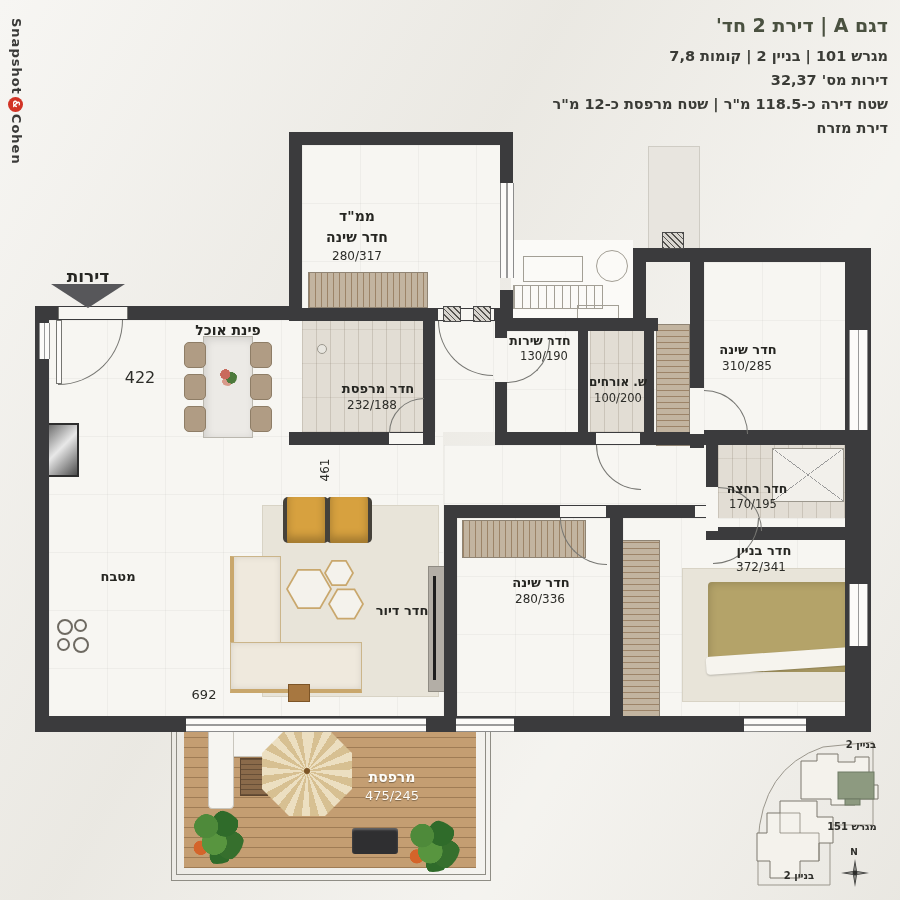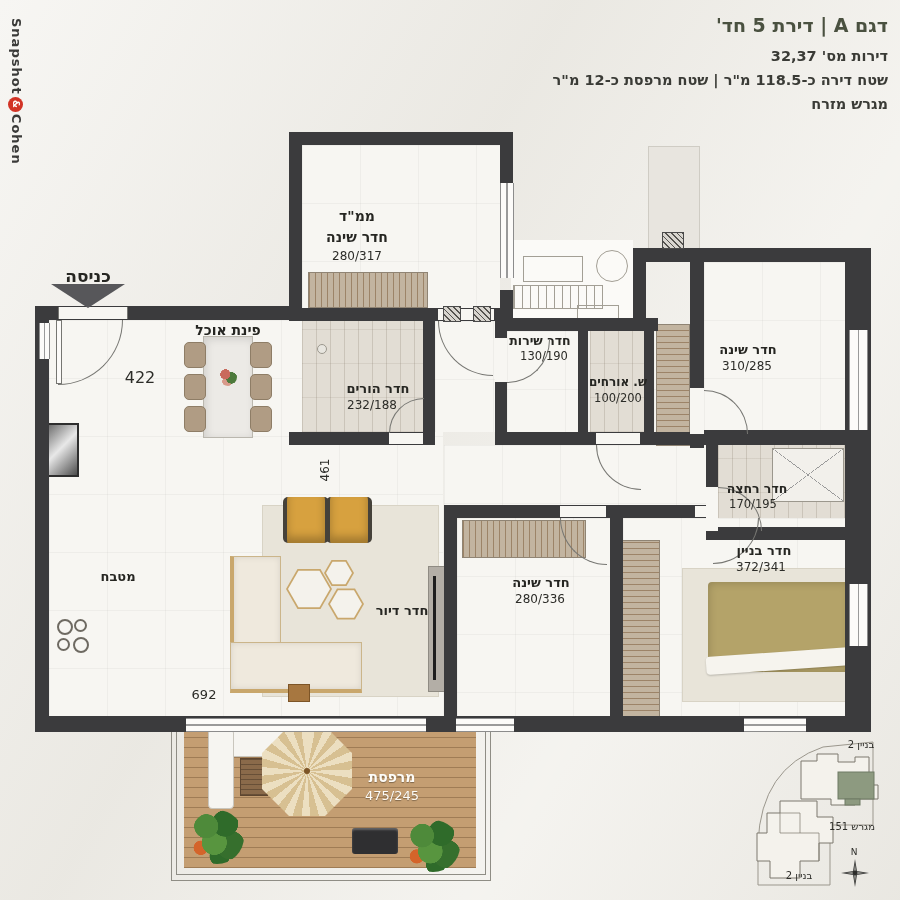--- a/index.html
+++ b/index.html
@@ -39,21 +39,21 @@
   .pillow{position:absolute;background:#fbfaf7;border:1px solid #cfccc4;border-radius:3px;}
   .blanket{position:absolute;background:#dcd9d2;border-radius:3px;box-shadow:inset 0 0 6px rgba(0,0,0,.15);}
   .desk{position:absolute;background:#b2a794;border:1px solid #938972;}
   .chair-g{position:absolute;background:#3f5440;border-radius:50%;box-shadow:inset 0 0 4px rgba(0,0,0,.5);}
   .counter{position:absolute;background:#a9a298;border:1px solid #8d867c;}
   .white-fix{position:absolute;background:#fdfdfb;border:1px solid #a9a59d;border-radius:3px;}
   .toilet{position:absolute;background:#fdfdfb;border:1px solid #a9a59d;border-radius:45% 45% 50% 50%;}
   .lw{position:absolute;border:1px solid #a39f95;z-index:2;background:transparent;}
   .hexo{position:absolute;background:#c9a76c;clip-path:polygon(25% 6.7%,75% 6.7%,100% 50%,75% 93.3%,25% 93.3%,0 50%);z-index:2;}
   .hexi{position:absolute;inset:2px;background:#f4f2ec;clip-path:polygon(25% 6.7%,75% 6.7%,100% 50%,75% 93.3%,25% 93.3%,0 50%);}
-  .site-label{position:absolute;z-index:7;transform:translate(-50%,-50%);font-weight:normal;font-size:10px;color:#2e2e2a;direction:rtl;white-space:nowrap;}
+  .site-label{position:absolute;z-index:7;transform:translate(-50%,-50%);font-weight:bold;font-size:10px;color:#2e2e2a;direction:rtl;white-space:nowrap;}
   #header{position:absolute;top:14px;right:12px;text-align:right;direction:rtl;z-index:8;}
   #header .title{font-size:19px;font-weight:bold;color:#4a5140;margin-bottom:8px;}
   #header .hline{font-size:14.5px;font-weight:bold;color:#3a3b36;line-height:24px;}
   #logo{position:absolute;top:18px;left:8px;writing-mode:vertical-rl;z-index:8;
     font-size:13px;font-weight:bold;letter-spacing:1px;color:#3a3a38;}
   #logo .amp{display:inline-block;width:15px;height:15px;background:#d23а26;background:#d23426;color:#fff;border-radius:50%;
     font-size:9px;line-height:15px;text-align:center;letter-spacing:0;margin:2px 0;}
   .deck{position:absolute;z-index:1;background:#c49e72;
     background-image:repeating-linear-gradient(0deg, rgba(90,60,30,.35) 0 1px, transparent 1px 10px);}
   .rail{position:absolute;border:1px solid #8f8d85;border-top:none;z-index:0;}
@@ -80,27 +80,28 @@
 </head>
 <body>
 
 <div id="canvas">
 
   <div id="logo">
     <span>Snapshot</span><span class="amp">&amp;</span><span>Cohen</span>
   </div>
 
   <div id="header">
-    <div class="title">דגם A | דירת 5 חד'</div>
+    <div class="title">דגם A | דירת 2 חד'</div>
+    <div class="hline">מגרש 101 | בניין 2 | קומות 7,8</div>
     <div class="hline">דירות מס' 32,37</div>
     <div class="hline">שטח דירה כ-118.5 מ"ר | שטח מרפסת כ-12 מ"ר</div>
-    <div class="hline">מגרש מזרח</div>
+    <div class="hline">דירת מזרח</div>
   </div>
 
-  <div class="rlabel" style="left:88px;top:276px;font-size:17px;">כניסה</div>
+  <div class="rlabel" style="left:88px;top:276px;font-size:17px;">דירות</div>
   <div class="arrow-down" style="left:51px;top:284px;"></div>
 
   <div class="floor-tile" style="left:302px;top:145px;width:198px;height:163px;"></div>
   <div class="floor-tile" style="left:49px;top:320px;width:394px;height:396px;"></div>
   <div class="floor-tile" style="left:435px;top:321px;width:60px;height:111px;"></div>
   <div class="floor-tile" style="left:444px;top:445px;width:262px;height:60px;"></div>
   <div class="floor-plank" style="left:302px;top:321px;width:121px;height:111px;"></div>
   <div class="floor-tile" style="left:507px;top:331px;width:71px;height:101px;"></div>
   <div class="floor-plank" style="left:590px;top:331px;width:54px;height:101px;"></div>
   <div class="floor-tile" style="left:654px;top:331px;width:36px;height:99px;"></div>
@@ -284,21 +285,21 @@
   <div class="furn" style="left:352px;top:828px;width:46px;height:26px;background:#2f2f31;border-radius:3px;box-shadow:inset 0 2px 2px rgba(255,255,255,.25);"></div>
   <div class="plant" style="left:190px;top:810px;width:54px;height:54px;"></div>
   <div class="plant" style="left:406px;top:820px;width:54px;height:52px;"></div>
 
   <div class="rlabel" style="left:357px;top:216px;font-size:14px;">ממ"ד</div>
   <div class="rlabel" style="left:357px;top:237px;font-size:14px;">חדר שינה</div>
   <div class="rlabel rdims" style="left:357px;top:256px;">280/317</div>
 
   <div class="rlabel" style="left:228px;top:330px;font-size:14px;">פינת אוכל</div>
 
-  <div class="rlabel" style="left:378px;top:388px;">חדר הורים</div>
+  <div class="rlabel" style="left:378px;top:388px;">חדר מרפסת</div>
   <div class="rlabel rdims" style="left:372px;top:405px;">232/188</div>
 
   <div class="rlabel" style="left:540px;top:340px;font-size:12.5px;">חדר שירות</div>
   <div class="rlabel rdims" style="left:544px;top:356px;font-size:11.5px;">130/190</div>
 
   <div class="rlabel" style="left:618px;top:382px;font-size:12px;">ש. אורחים</div>
   <div class="rlabel rdims" style="left:618px;top:398px;font-size:11.5px;">100/200</div>
 
   <div class="rlabel" style="left:748px;top:349px;">חדר שינה</div>
   <div class="rlabel rdims" style="left:747px;top:366px;">310/285</div>

